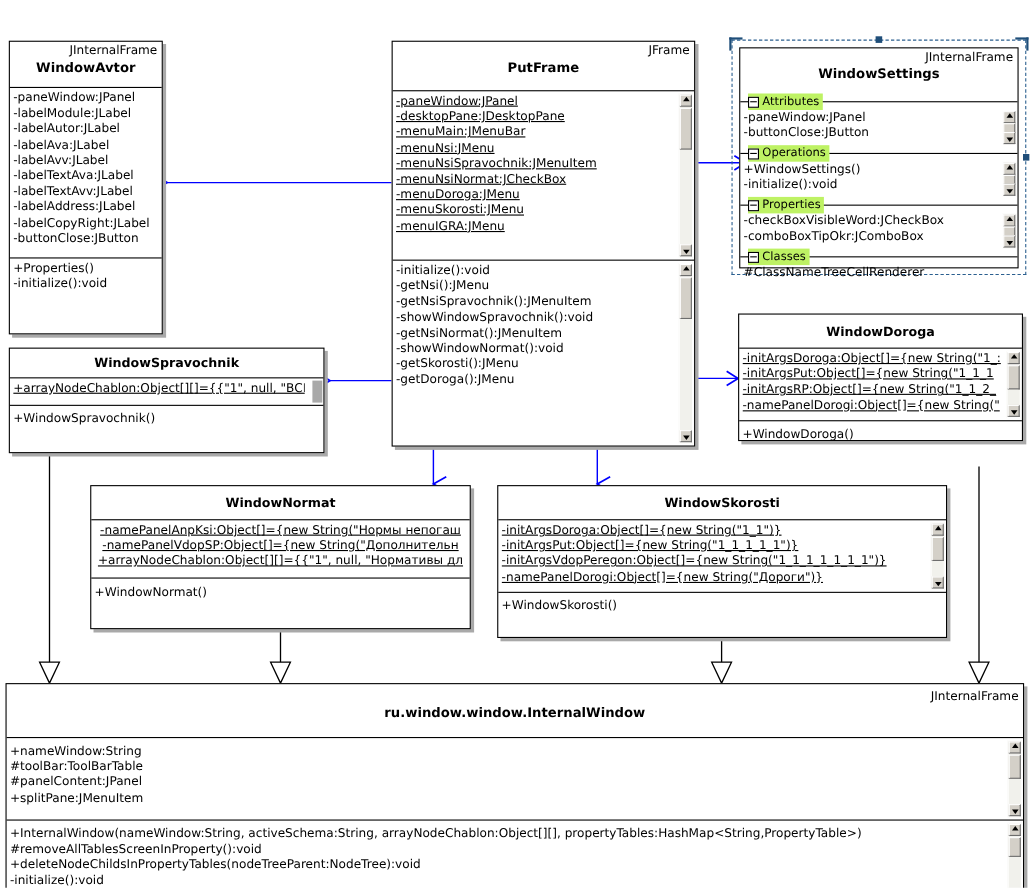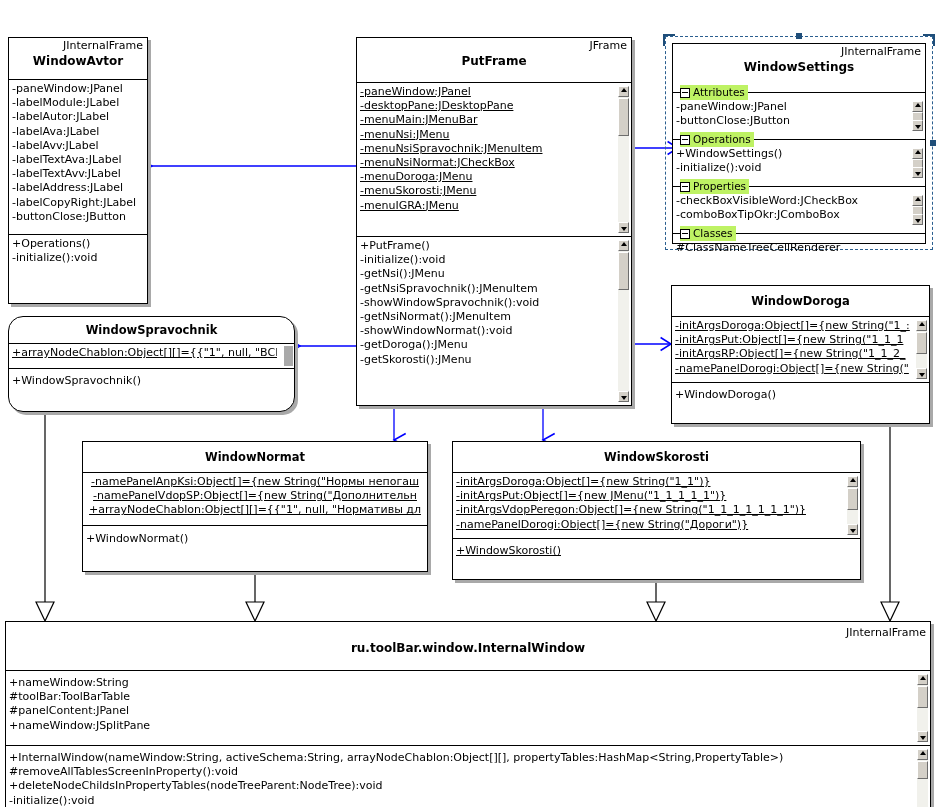--- a/index.html
+++ b/index.html
@@ -124,21 +124,21 @@
       <div class="row">-labelAutor:JLabel</div>
       <div class="row">-labelAva:JLabel</div>
       <div class="row">-labelAvv:JLabel</div>
       <div class="row">-labelTextAva:JLabel</div>
       <div class="row">-labelTextAvv:JLabel</div>
       <div class="row">-labelAddress:JLabel</div>
       <div class="row">-labelCopyRight:JLabel</div>
       <div class="row">-buttonClose:JButton</div>
     </div>
     <div class="sect last" style="height:69px;">
-      <div class="row">+Operations()</div>
+      <div class="row">+Properties()</div>
       <div class="row">-initialize():void</div>
     </div>
   </div>
 
   <div class="uml" style="left:356px;top:5px;width:276px;height:369px;">
     <div class="hdr" style="height:45px;">
       <span class="stereo">JFrame</span>
       <span class="cname">PutFrame</span>
     </div>
     <div class="sect" style="height:154px;">
@@ -158,29 +158,28 @@
             <i></i>
           </div>
         <div class="thumb" style="top:12px;height:38px;"></div>
         <div class="btn dn">
             <i></i>
           </div>
       </div>
     </div>
     <div class="sect last" style="height:168px;">
       <div class="pad">
-        <div class="row">+PutFrame()</div>
         <div class="row">-initialize():void</div>
         <div class="row">-getNsi():JMenu</div>
         <div class="row">-getNsiSpravochnik():JMenuItem</div>
         <div class="row">-showWindowSpravochnik():void</div>
         <div class="row">-getNsiNormat():JMenuItem</div>
         <div class="row">-showWindowNormat():void</div>
+        <div class="row">-getSkorosti():JMenu</div>
         <div class="row">-getDoroga():JMenu</div>
-        <div class="row">-getSkorosti():JMenu</div>
       </div>
       <div class="vsb">
         <div class="btn up">
             <i></i>
           </div>
         <div class="thumb" style="top:12px;height:38px;"></div>
         <div class="btn dn">
             <i></i>
           </div>
       </div>
@@ -275,36 +274,36 @@
         <span class="gtxt">Classes</span>
       </div>
     </div>
     <div class="sect last" style="height:18px;padding-top:0;">
       <div class="pad">
         <div class="row">#ClassNameTreeCellRenderer</div>
       </div>
     </div>
   </div>
 
-  <div class="uml" style="left:8px;top:284px;width:287px;height:96px;border-radius:15px;">
+  <div class="uml" style="left:8px;top:284px;width:287px;height:96px;">
     <div class="hdr" style="height:27px;padding-top:4px;">
       <span class="cname small">WindowSpravochnik</span>
     </div>
     <div class="sect" style="height:25px;">
       <div class="pad">
         <div class="row u">+arrayNodeChablon:Object[][]={{"1", null, "ВСП",</div>
       </div>
       <div class="vsb" style="width:9px;border:none;background:#a9a9a9;"></div>
     </div>
     <div class="sect last" style="height:42px;padding-top:5px;">
       <div class="row">+WindowSpravochnik()</div>
     </div>
   </div>
 
-  <div class="uml" style="left:671px;top:253px;width:259px;height:139px;">
+  <div class="uml" style="left:671px;top:253px;width:259px;height:116px;">
     <div class="hdr" style="height:31px;padding-top:6px;">
       <span class="cname small">WindowDoroga</span>
     </div>
     <div class="sect" style="height:66px;">
       <div class="pad">
         <div class="row u">-initArgsDoroga:Object[]={new String("1_:</div>
         <div class="row u">-initArgsPut:Object[]={new String("1_1_1</div>
         <div class="row u">-initArgsRP:Object[]={new String("1_1_2_</div>
         <div class="row u">-namePanelDorogi:Object[]={new String("</div>
       </div>
@@ -337,50 +336,50 @@
     </div>
   </div>
 
   <div class="uml" style="left:452px;top:409px;width:409px;height:139px;">
     <div class="hdr" style="height:31px;padding-top:6px;">
       <span class="cname small">WindowSkorosti</span>
     </div>
     <div class="sect" style="height:66px;">
       <div class="pad">
         <div class="row u">-initArgsDoroga:Object[]={new String("1_1")}</div>
-        <div class="row u">-initArgsPut:Object[]={new JMenu("1_1_1_1_1")}</div>
+        <div class="row u">-initArgsPut:Object[]={new String("1_1_1_1_1")}</div>
         <div class="row u">-initArgsVdopPeregon:Object[]={new String("1_1_1_1_1_1_1")}</div>
         <div class="row u">-namePanelDorogi:Object[]={new String("Дороги")}</div>
       </div>
       <div class="vsb">
         <div class="btn up">
             <i></i>
           </div>
         <div class="thumb" style="top:12px;height:22px;"></div>
         <div class="btn dn">
             <i></i>
           </div>
       </div>
     </div>
-    <div class="sect last" style="height:40px;padding-top:5px;text-decoration:underline;">
+    <div class="sect last" style="height:40px;padding-top:5px;">
       <div class="row">+WindowSkorosti()</div>
     </div>
   </div>
 
   <div class="uml" style="left:5px;top:589px;width:926px;height:212px;">
     <div class="hdr" style="height:49px;padding-top:4px;">
       <span class="stereo">JInternalFrame</span>
-      <span class="cname">ru.toolBar.window.InternalWindow</span>
+      <span class="cname">ru.window.window.InternalWindow</span>
     </div>
     <div class="sect" style="height:75px;padding-top:5px;">
       <div class="pad">
         <div class="row">+nameWindow:String</div>
         <div class="row">#toolBar:ToolBarTable</div>
         <div class="row">#panelContent:JPanel</div>
-        <div class="row">+nameWindow:JSplitPane</div>
+        <div class="row">+splitPane:JMenuItem</div>
       </div>
       <div class="vsb">
         <div class="btn up">
             <i></i>
           </div>
         <div class="thumb" style="top:12px;height:22px;"></div>
         <div class="btn dn">
             <i></i>
           </div>
       </div>

